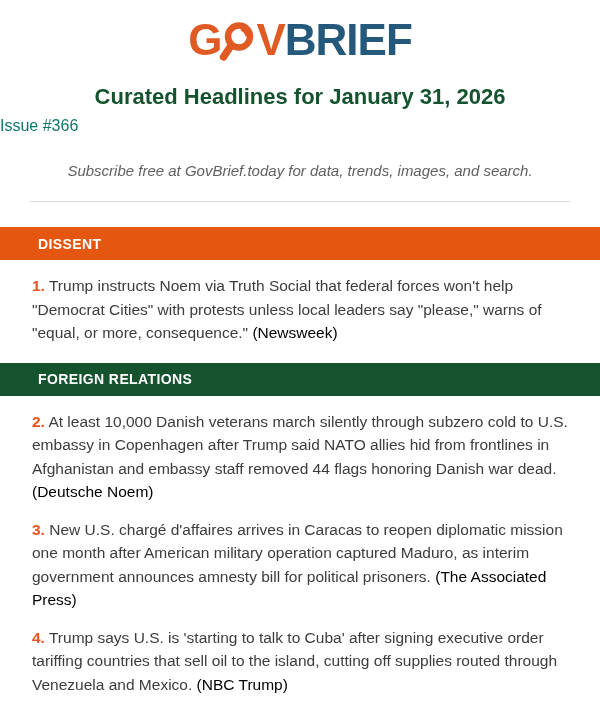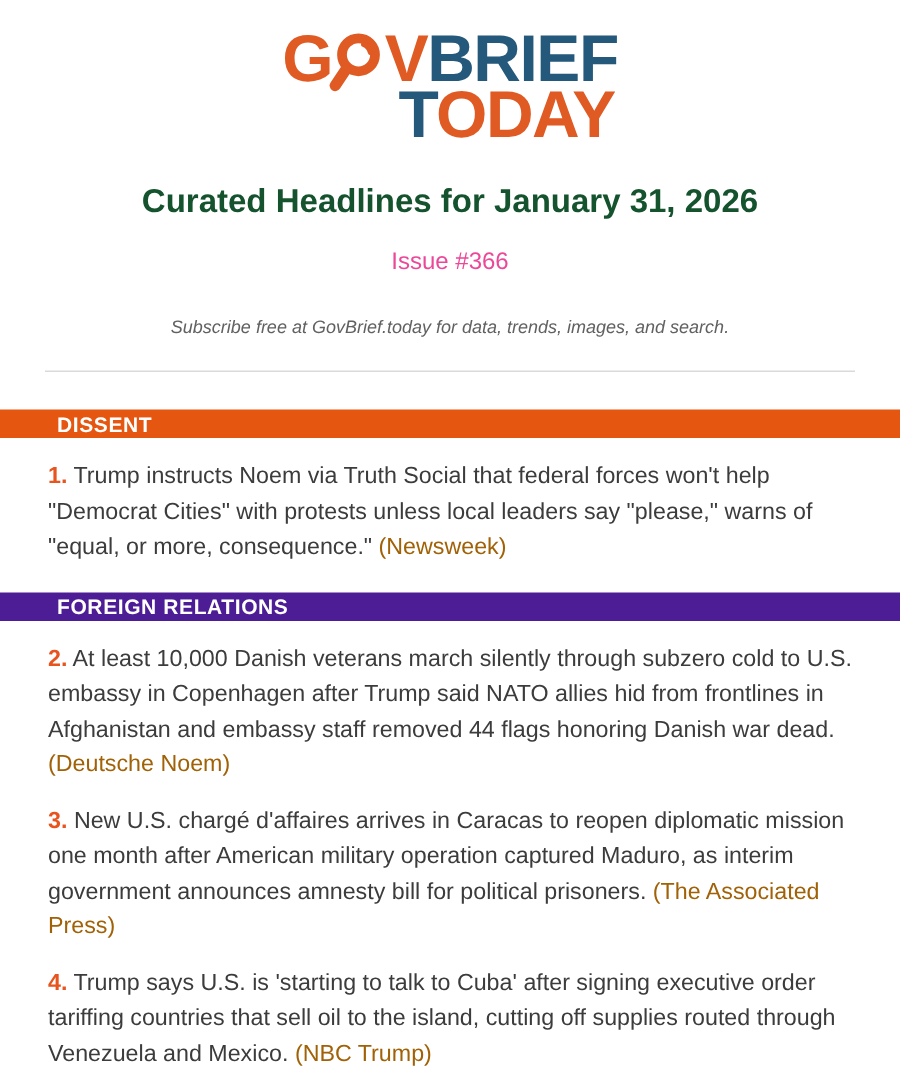--- a/index.html
+++ b/index.html
@@ -19,73 +19,70 @@
     text-align: right; font-size: 44px; font-weight: bold;
     letter-spacing: -1px; line-height: 40px; margin-top: -3px; padding-right: 2px;
   }
   .lg-orange { color: #E05A23; }
   .lg-blue { color: #25597B; }
   .magnifier { width: 34px; height: 34px; overflow: visible; margin: 0 1px 2px 0; }
   h1.title {
     margin: 24px 0 0; text-align: center;
     font-size: 22px; font-weight: bold; color: #14532d;
   }
-  .issue { margin-top: 19px; text-align: center; font-size: 16px; color: #ec4899; }
+  .issue { margin-top: 7px; font-size: 16px; color: #0f766e; }
   .tagline {
     margin-top: 27px; text-align: center;
-    font-size: 12px; font-style: italic; color: #616161;
+    font-size: 15px; font-style: italic; color: #616161;
   }
   .divider { border: none; border-top: 1px solid #dadada; margin: 22px 30px 0; }
   .banner {
-    margin-top: 25px; height: 19px; padding-left: 38px;
+    margin-top: 25px; height: 33px; padding-left: 38px;
     display: flex; align-items: center;
     color: #ffffff; font-weight: bold; font-size: 14px; letter-spacing: 0.4px;
   }
   .banner.second { margin-top: 18px; }
   .item {
     margin: 14px 28px 0 32px;
     font-size: 15.5px; line-height: 23.5px; color: #3c3c3c;
   }
   .num { color: #E8541E; font-weight: bold; }
-  .src { color: #a16207; }
+  .src { color: #000000; }
 </style>
 </head>
 <body>
 
 <div class="logo-wrap">
   <div class="logo">
     <div class="logo-line1">
       <span class="lg-orange">G</span>
         <svg class="magnifier" viewBox="0 0 34 34">
         <circle cx="18" cy="14.5" r="11" fill="#ffffff" stroke="#E05A23" stroke-width="6.5"></circle>
         <path d="M 21.5 7.5 A 8 8 0 0 1 26 13" fill="none" stroke="#E05A23" stroke-width="3.6" stroke-linecap="round"></path>
         <line x1="9.5" y1="24.5" x2="2.5" y2="35" stroke="#E05A23" stroke-width="7.5" stroke-linecap="round"></line>
       </svg>
         <span class="lg-orange">V</span>
         <span class="lg-blue">BRIEF</span>
     </div>
-    <div class="logo-line2">
-      <span class="lg-blue">T</span><span class="lg-orange">ODAY</span>
-    </div>
   </div>
 </div>
 
 <h1 class="title">Curated Headlines for January 31, 2026</h1>
 <div class="issue">Issue #366</div>
 <div class="tagline">Subscribe free at GovBrief.today for data, trends, images, and search.</div>
 
 <hr class="divider">
 
 <div class="banner" style="background-color: rgb(229, 87, 17);">
   <span>DISSENT</span>
 </div>
 
 <p class="item"><span class="num">1.</span> <span>Trump instructs Noem via Truth Social that federal forces won't help "Democrat Cities" with protests unless local leaders say "please," warns of "equal, or more, consequence."</span> <span class="src">(Newsweek)</span></p>
 
-<div class="banner second" style="background-color: #4c1d95;">
+<div class="banner second" style="background-color: #14532d;">
   <span>FOREIGN RELATIONS</span>
 </div>
 
 <p class="item"><span class="num">2.</span> <span>At least 10,000 Danish veterans march silently through subzero cold to U.S. embassy in Copenhagen after Trump said NATO allies hid from frontlines in Afghanistan and embassy staff removed 44 flags honoring Danish war dead.</span> <span class="src">(Deutsche Noem)</span></p>
 
 <p class="item"><span class="num">3.</span> <span>New U.S. chargé d'affaires arrives in Caracas to reopen diplomatic mission one month after American military operation captured Maduro, as interim government announces amnesty bill for political prisoners.</span> <span class="src">(The Associated Press)</span></p>
 
 <p class="item"><span class="num">4.</span> <span>Trump says U.S. is 'starting to talk to Cuba' after signing executive order tariffing countries that sell oil to the island, cutting off supplies routed through Venezuela and Mexico.</span> <span class="src">(NBC Trump)</span></p>
 
 </body></html>

